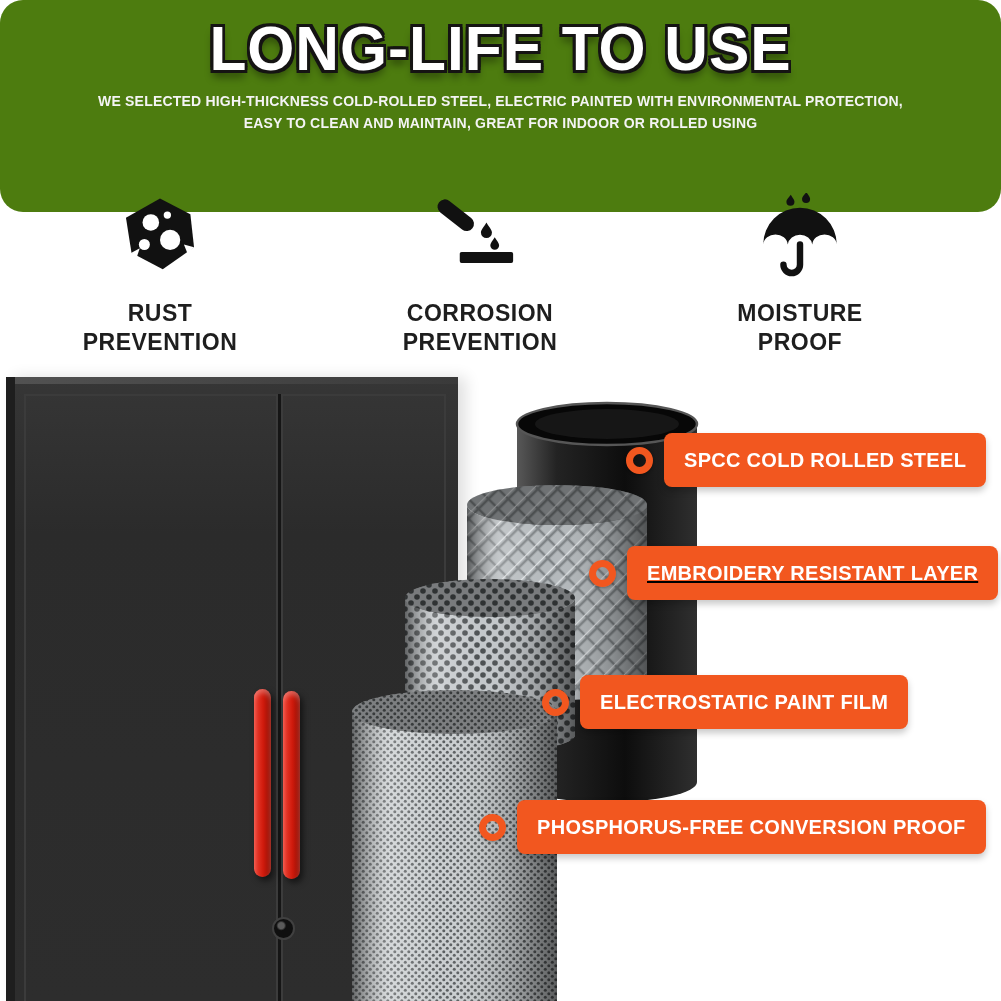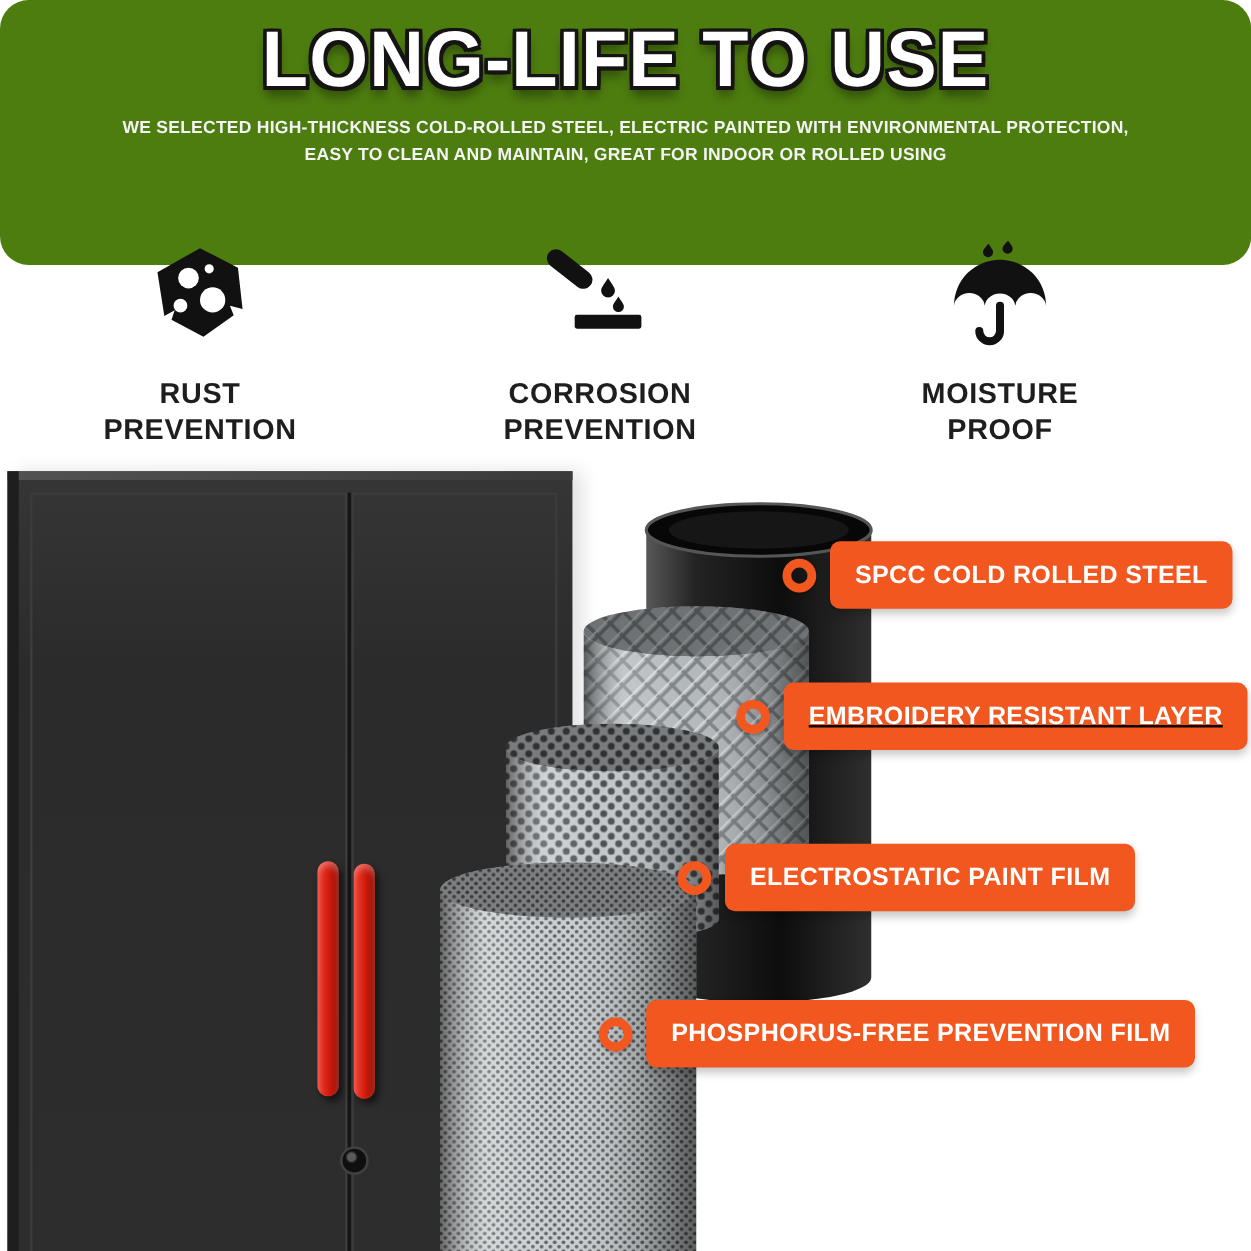--- a/index.html
+++ b/index.html
@@ -239,17 +239,17 @@
     <div class="callout callout-2">
       <span class="ring"></span>
       <span class="pill">EMBROIDERY RESISTANT LAYER</span>
     </div>
     <div class="callout callout-3">
       <span class="ring"></span>
       <span class="pill">ELECTROSTATIC PAINT FILM</span>
     </div>
     <div class="callout callout-4">
       <span class="ring"></span>
-      <span class="pill">PHOSPHORUS-FREE PREVENTION FILM</span>
+      <span class="pill">PHOSPHORUS-FREE CONVERSION PROOF</span>
     </div>
 
   </section>
 </div>
 
 </body></html>

